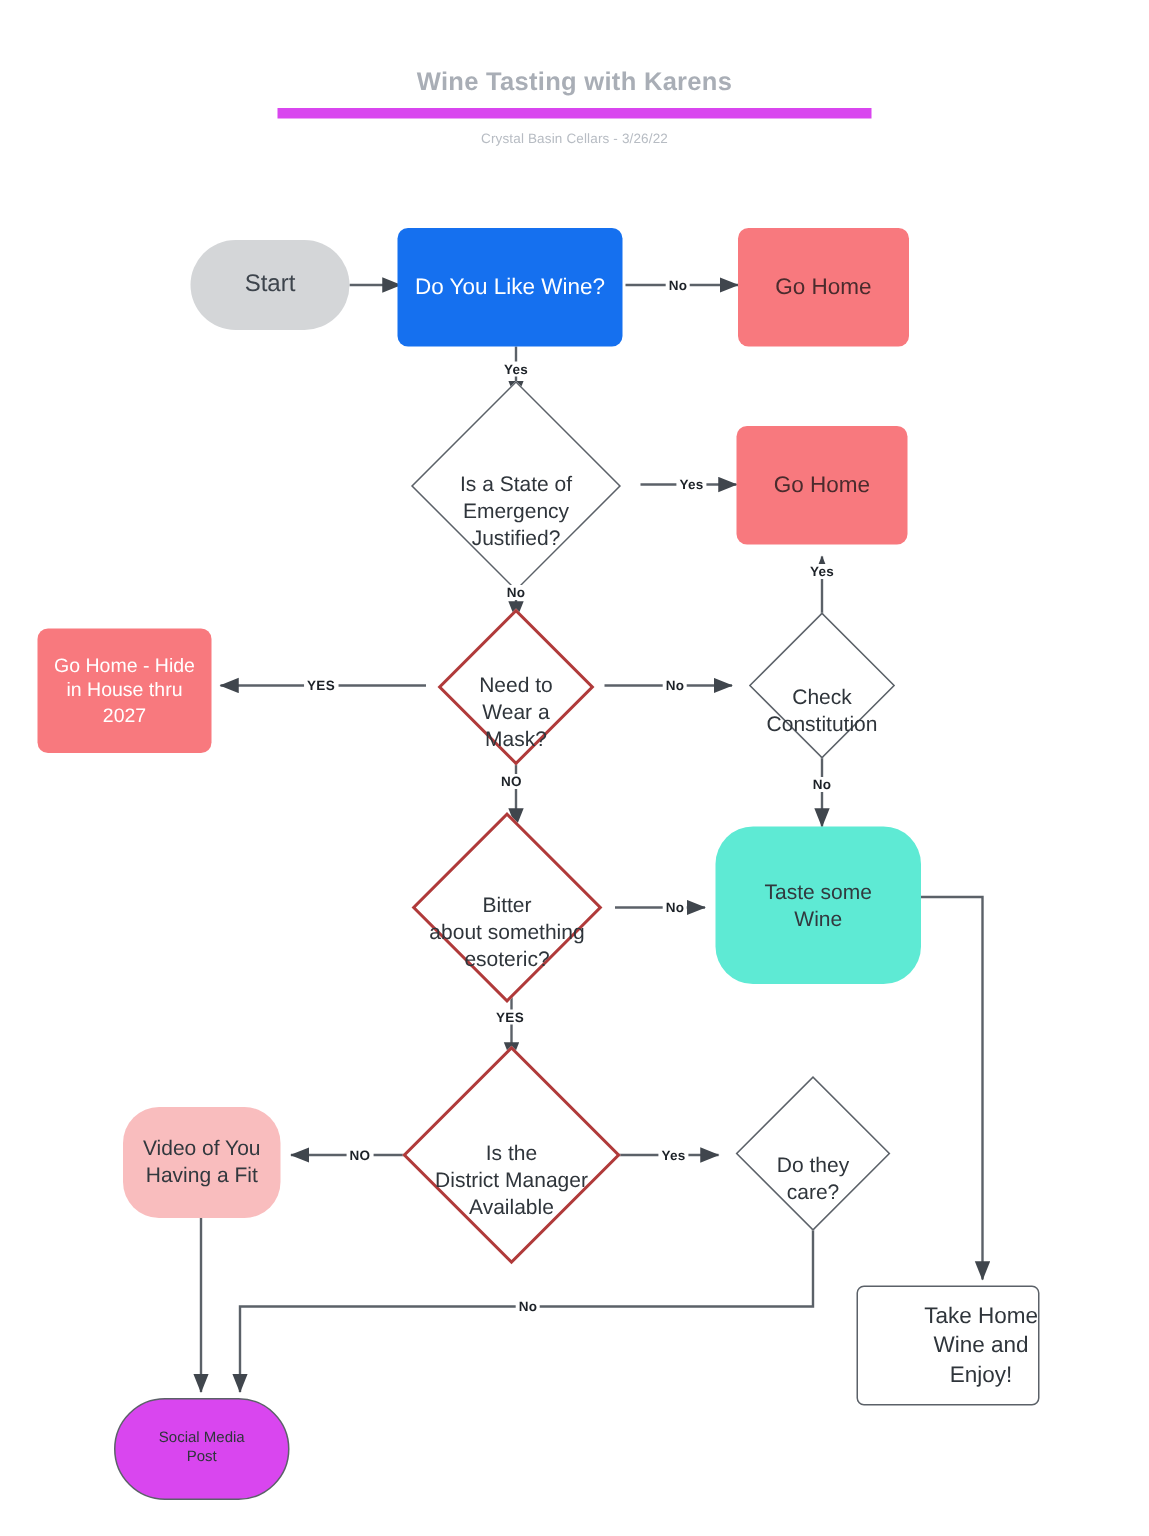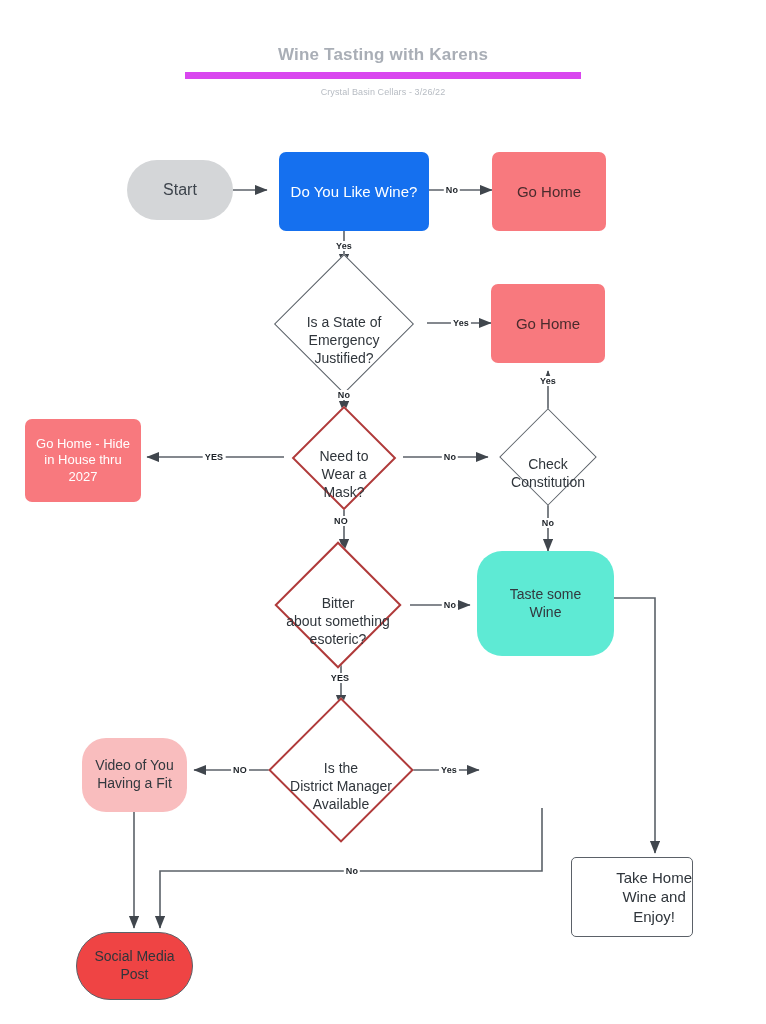--- a/index.html
+++ b/index.html
@@ -67,24 +67,24 @@
   
   .shape-stadium {
     border-radius: 999px;
   }
   .start-node {
     background: #d4d6d8;
     color: #3d444c;
     font-size: 16px;
   }
   .terminator-node {
-    background: #ef4444;
+    background: #d946ef;
     border: 1.6px solid #5b6168;
     color: #2f353b;
-    font-size: 14px;
+    font-size: 10px;
     border-radius: 40px;
   }
 
   
   .shape-rect {
     border-radius: 7px;
   }
   .rect-blue {
     background: #1570ef;
     color: #ffffff;
@@ -217,21 +217,21 @@
       <path d="M134,812 L134,928" marker-end="url(#ah)"></path>
 
       <path d="M542,808 L542,871 L160,871 L160,928" marker-end="url(#ah)"></path>
     </g>
   </svg>
 
   <div class="node shape-stadium start-node" style="left:127px; top:160px; width:106px; height:60px;">
     <span>Start</span>
   </div>
 
-  <div class="node shape-rect rect-blue" style="left:279px; top:152px; width:150px; height:79px;">
+  <div class="node shape-rect rect-blue" style="left:265px; top:152px; width:150px; height:79px;">
     <span>Do You Like Wine?</span>
   </div>
 
   <div class="node shape-rect rect-salmon" style="left:492px; top:152px; width:114px; height:79px;">
     <span>Go Home</span>
   </div>
 
   <div class="diamond dia-gray" style="left:260px; top:266px; width:168px; height:116px;">
     <div class="dia-bg" style="width:99px; height:99px;"></div>
     <div class="dia-label">Is a State of
@@ -279,20 +279,25 @@
 Having a Fit</span>
   </div>
 
   <div class="diamond dia-red" style="left:258px; top:707px; width:166px; height:126px;">
     <div class="dia-bg" style="width:103px; height:103px;"></div>
     <div class="dia-label">Is the
 District Manager
 Available</div>
   </div>
 
+  <div class="diamond dia-gray" style="left:479px; top:727px; width:126px; height:84px;">
+    <div class="dia-bg" style="width:73px; height:73px;"></div>
+    <div class="dia-label">Do they
+care?</div>
+  </div>
 
   <div class="node shape-stadium terminator-node" style="left:76px; top:932px; width:117px; height:68px;">
     <span>Social Media
 Post</span>
   </div>
 
   <div class="node rect-outline" style="left:571px; top:857px; width:122px; height:80px; position:absolute; display:flex; align-items:center; justify-content:flex-end; text-align:center; white-space:pre-line; line-height:1.28;">
     <span>Take Home
 Wine and
 Enjoy!</span>

